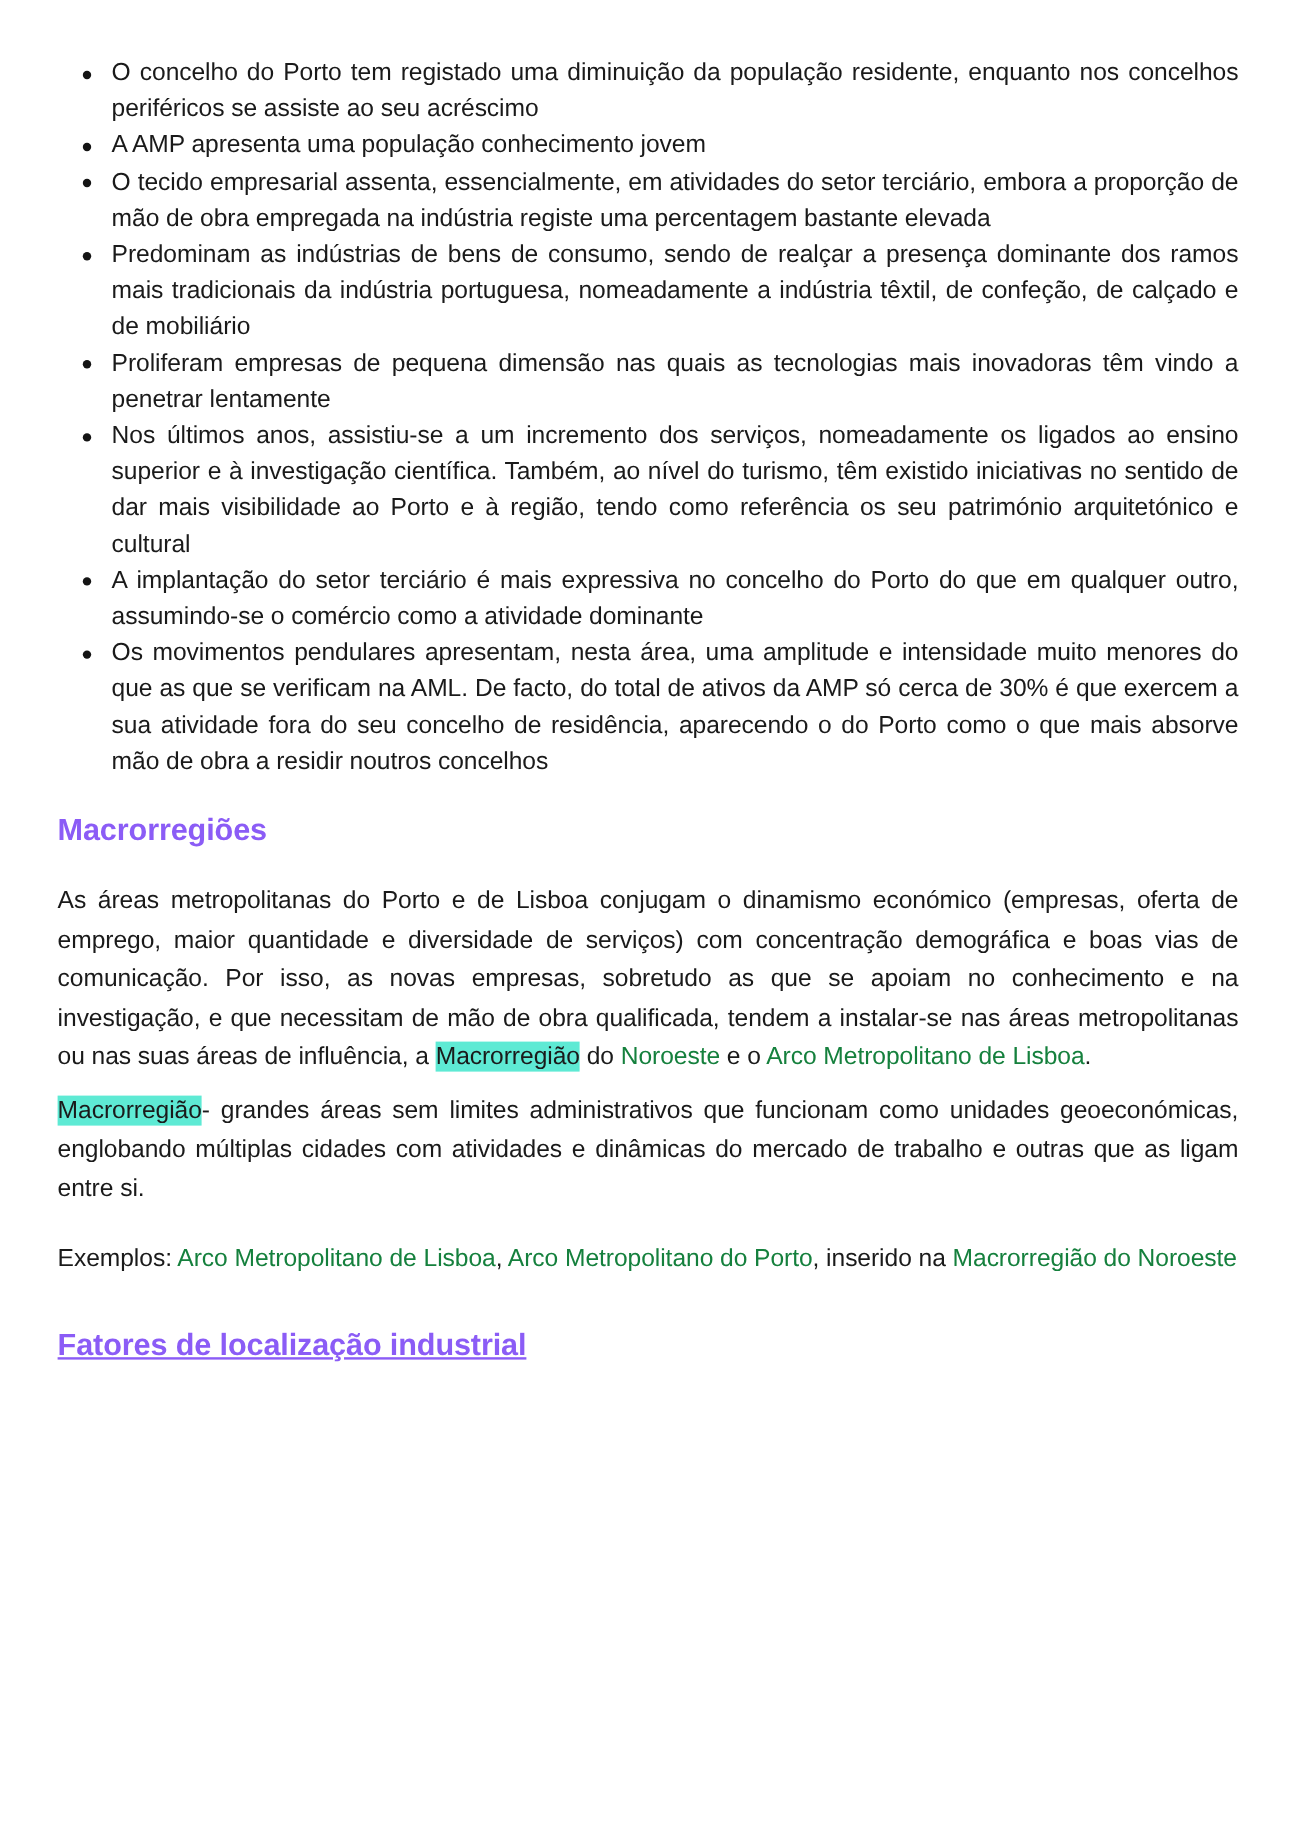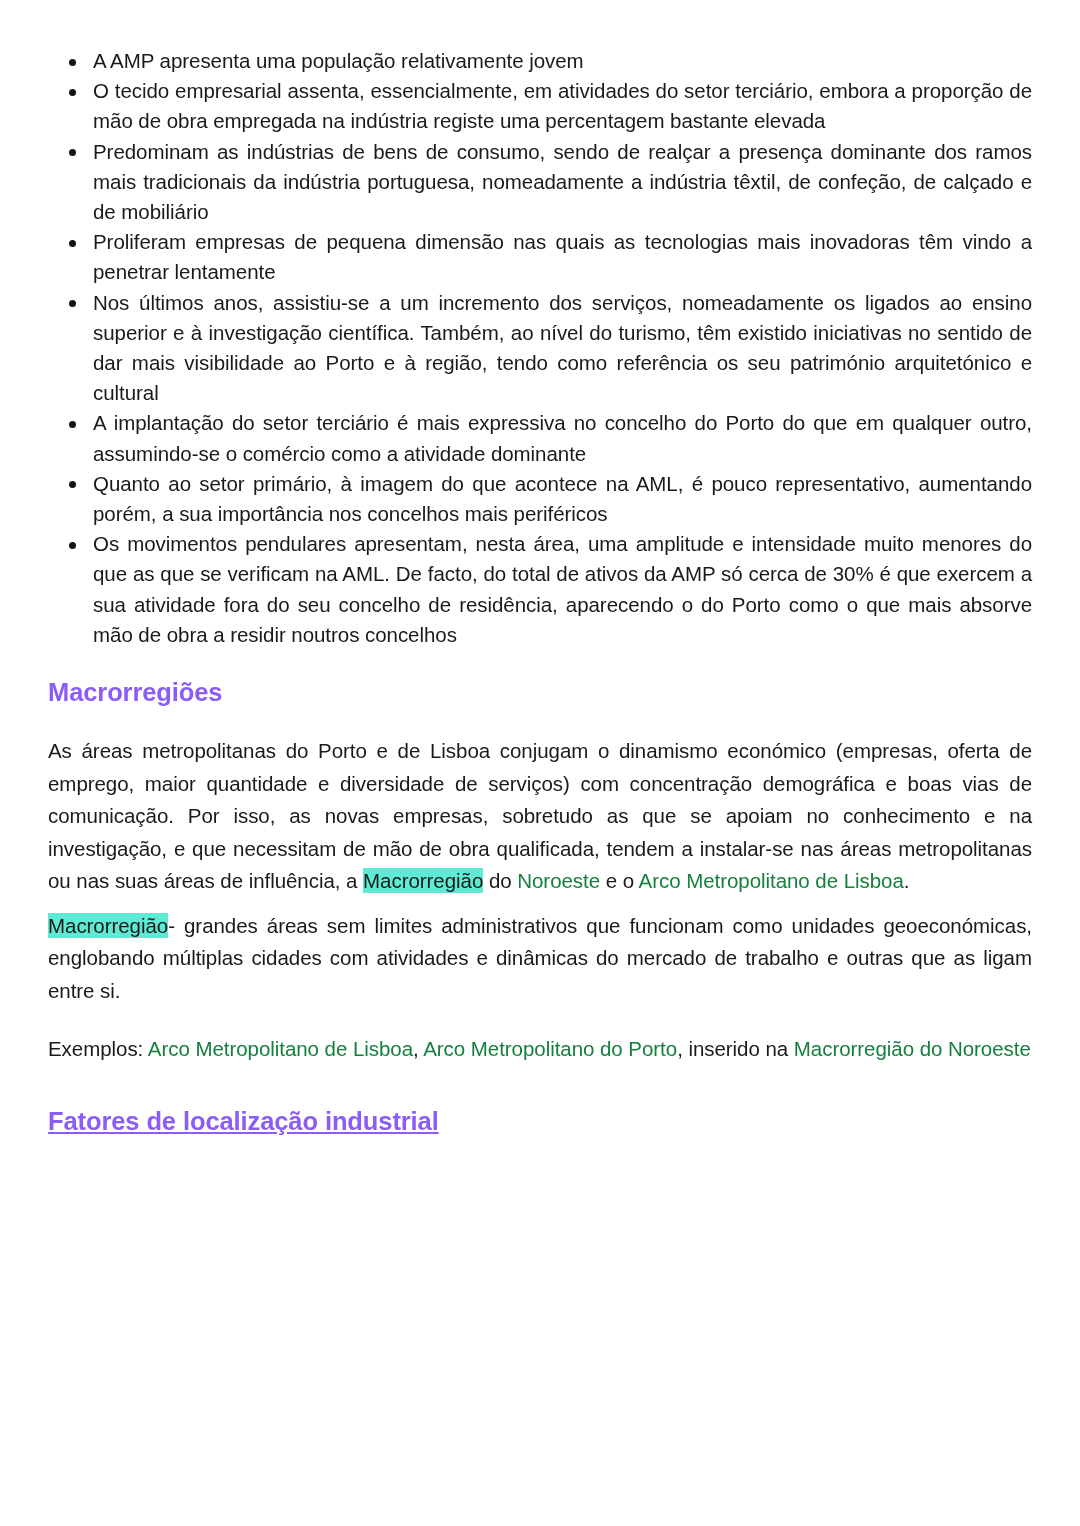--- a/index.html
+++ b/index.html
@@ -91,27 +91,27 @@
     box-decoration-break: clone;
     -webkit-box-decoration-break: clone;
   }
 </style>
 </head>
 <body>
 
 <div class="page">
 
   <ul class="bullet-list">
-    <li class="bullet-item">A AMP apresenta uma população relativamente jovem</li>
+    <li class="bullet-item">O concelho do Porto tem registado uma diminuição da população residente, enquanto nos concelhos periféricos se assiste ao seu acréscimo</li>
+    <li class="bullet-item">A AMP apresenta uma população conhecimento jovem</li>
     <li class="bullet-item">O tecido empresarial assenta, essencialmente, em atividades do setor terciário, embora a proporção de mão de obra empregada na indústria registe uma percentagem bastante elevada</li>
     <li class="bullet-item">Predominam as indústrias de bens de consumo, sendo de realçar a presença dominante dos ramos mais tradicionais da indústria portuguesa, nomeadamente a indústria têxtil, de confeção, de calçado e de mobiliário</li>
     <li class="bullet-item">Proliferam empresas de pequena dimensão nas quais as tecnologias mais inovadoras têm vindo a penetrar lentamente</li>
     <li class="bullet-item">Nos últimos anos, assistiu-se a um incremento dos serviços, nomeadamente os ligados ao ensino superior e à investigação científica. Também, ao nível do turismo, têm existido iniciativas no sentido de dar mais visibilidade ao Porto e à região, tendo como referência os seu património arquitetónico e cultural</li>
     <li class="bullet-item">A implantação do setor terciário é mais expressiva no concelho do Porto do que em qualquer outro, assumindo-se o comércio como a atividade dominante</li>
-    <li class="bullet-item">Quanto ao setor primário, à imagem do que acontece na AML, é pouco representativo, aumentando porém, a sua importância nos concelhos mais periféricos</li>
     <li class="bullet-item">Os movimentos pendulares apresentam, nesta área, uma amplitude e intensidade muito menores do que as que se verificam na AML. De facto, do total de ativos da AMP só cerca de 30% é que exercem a sua atividade fora do seu concelho de residência, aparecendo o do Porto como o que mais absorve mão de obra a residir noutros concelhos</li>
   </ul>
 
   <h2 class="heading heading-macro">Macrorregiões</h2>
 
   <p class="para para-intro"><span>As áreas metropolitanas do Porto e de Lisboa conjugam o dinamismo económico (empresas, oferta de emprego, maior quantidade e diversidade de serviços) com concentração demográfica e boas vias de comunicação. Por isso, as novas empresas, sobretudo as que se apoiam no conhecimento e na investigação, e que necessitam de mão de obra qualificada, tendem a instalar-se nas áreas metropolitanas ou nas suas áreas de influência, a </span><span class="hl">Macrorregião</span><span> do </span><b>Noroeste</b><span> e o </span><b>Arco Metropolitano de Lisboa</b><span>.</span></p>
 
   <p class="para para-def"><span class="hl">Macrorregião</span><span>- grandes áreas sem limites administrativos que funcionam como unidades geoeconómicas, englobando múltiplas cidades com atividades e dinâmicas do mercado de trabalho e outras que as ligam entre si.</span></p>
 
   <p class="para para-ex"><span>Exemplos: </span><b>Arco Metropolitano de Lisboa</b><span>, </span><b>Arco Metropolitano do Porto</b><span>, inserido na </span><b>Macrorregião do Noroeste</b></p>

